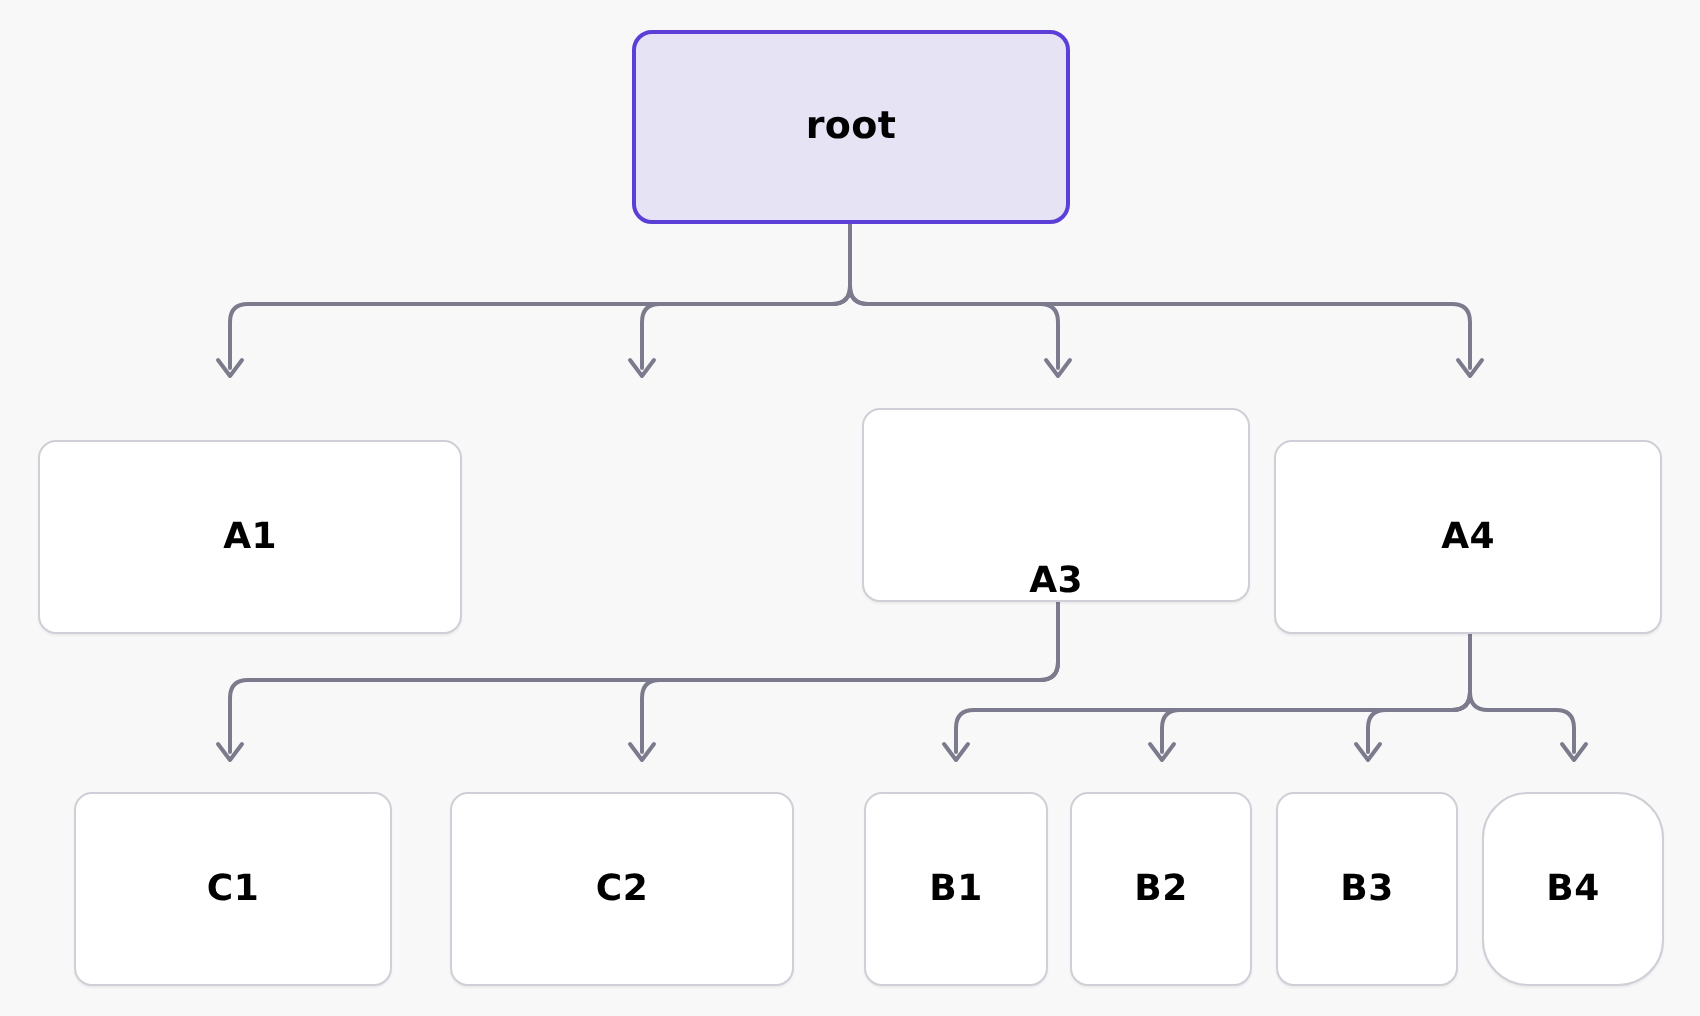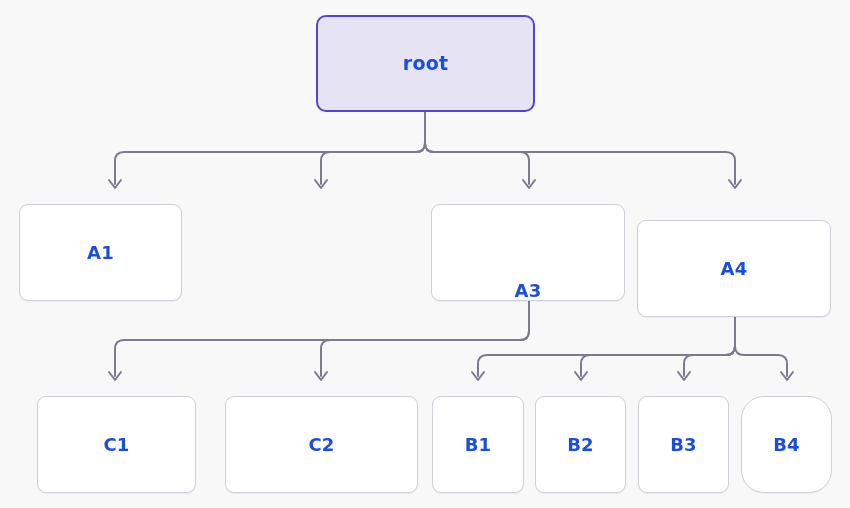--- a/index.html
+++ b/index.html
@@ -54,21 +54,21 @@
     align-items: center;
     justify-content: center;
     border-radius: 9px;
     background: #ffffff;
     border: 1.6px solid #cfcfd7;
     box-shadow: 0 1px 1px rgba(25, 25, 40, 0.05);
   }
   .node-label {
     font-size: 18px;
     font-weight: bold;
-    color: #1d4ed8;
+    color: #000000;
     letter-spacing: 0.2px;
     line-height: 1;
     user-select: none;
   }
   .node.root-node {
     background: #e6e3f5;
     border: 2.4px solid #5b3fd6;
     border-radius: 10px;
     box-shadow: none;
   }
@@ -121,33 +121,33 @@
       <g>
         <path class="edge-path" d="M 735 301 L 735 346 Q 735 355 744 355 L 778 355 Q 787 355 787 364 L 787 376"></path>
         <path class="edge-arrow" d="M 781 372 L 787 380 L 793 372"></path>
       </g>
     </svg>
 
   <div id="node-layer">
       <div class="node root-node" style="left: 316px; top: 15px; width: 219px; height: 97px;">
         <span class="node-label">root</span>
       </div>
-      <div class="node" style="left: 19px; top: 204px; width: 163px; height: 97px;">
+      <div class="node" style="left: 19px; top: 220px; width: 212px; height: 97px;">
         <span class="node-label">A1</span>
       </div>
       <div class="node" style="left: 431px; top: 204px; width: 194px; height: 97px; align-items: flex-end;">
         <span class="node-label">A3</span>
       </div>
       <div class="node" style="left: 637px; top: 220px; width: 194px; height: 97px;">
         <span class="node-label">A4</span>
       </div>
       <div class="node" style="left: 37px; top: 396px; width: 159px; height: 97px;">
         <span class="node-label">C1</span>
       </div>
-      <div class="node" style="left: 225px; top: 396px; width: 193px; height: 97px;">
+      <div class="node" style="left: 225px; top: 396px; width: 172px; height: 97px;">
         <span class="node-label">C2</span>
       </div>
       <div class="node" style="left: 432px; top: 396px; width: 92px; height: 97px;">
         <span class="node-label">B1</span>
       </div>
       <div class="node" style="left: 535px; top: 396px; width: 91px; height: 97px;">
         <span class="node-label">B2</span>
       </div>
       <div class="node" style="left: 638px; top: 396px; width: 91px; height: 97px;">
         <span class="node-label">B3</span>

